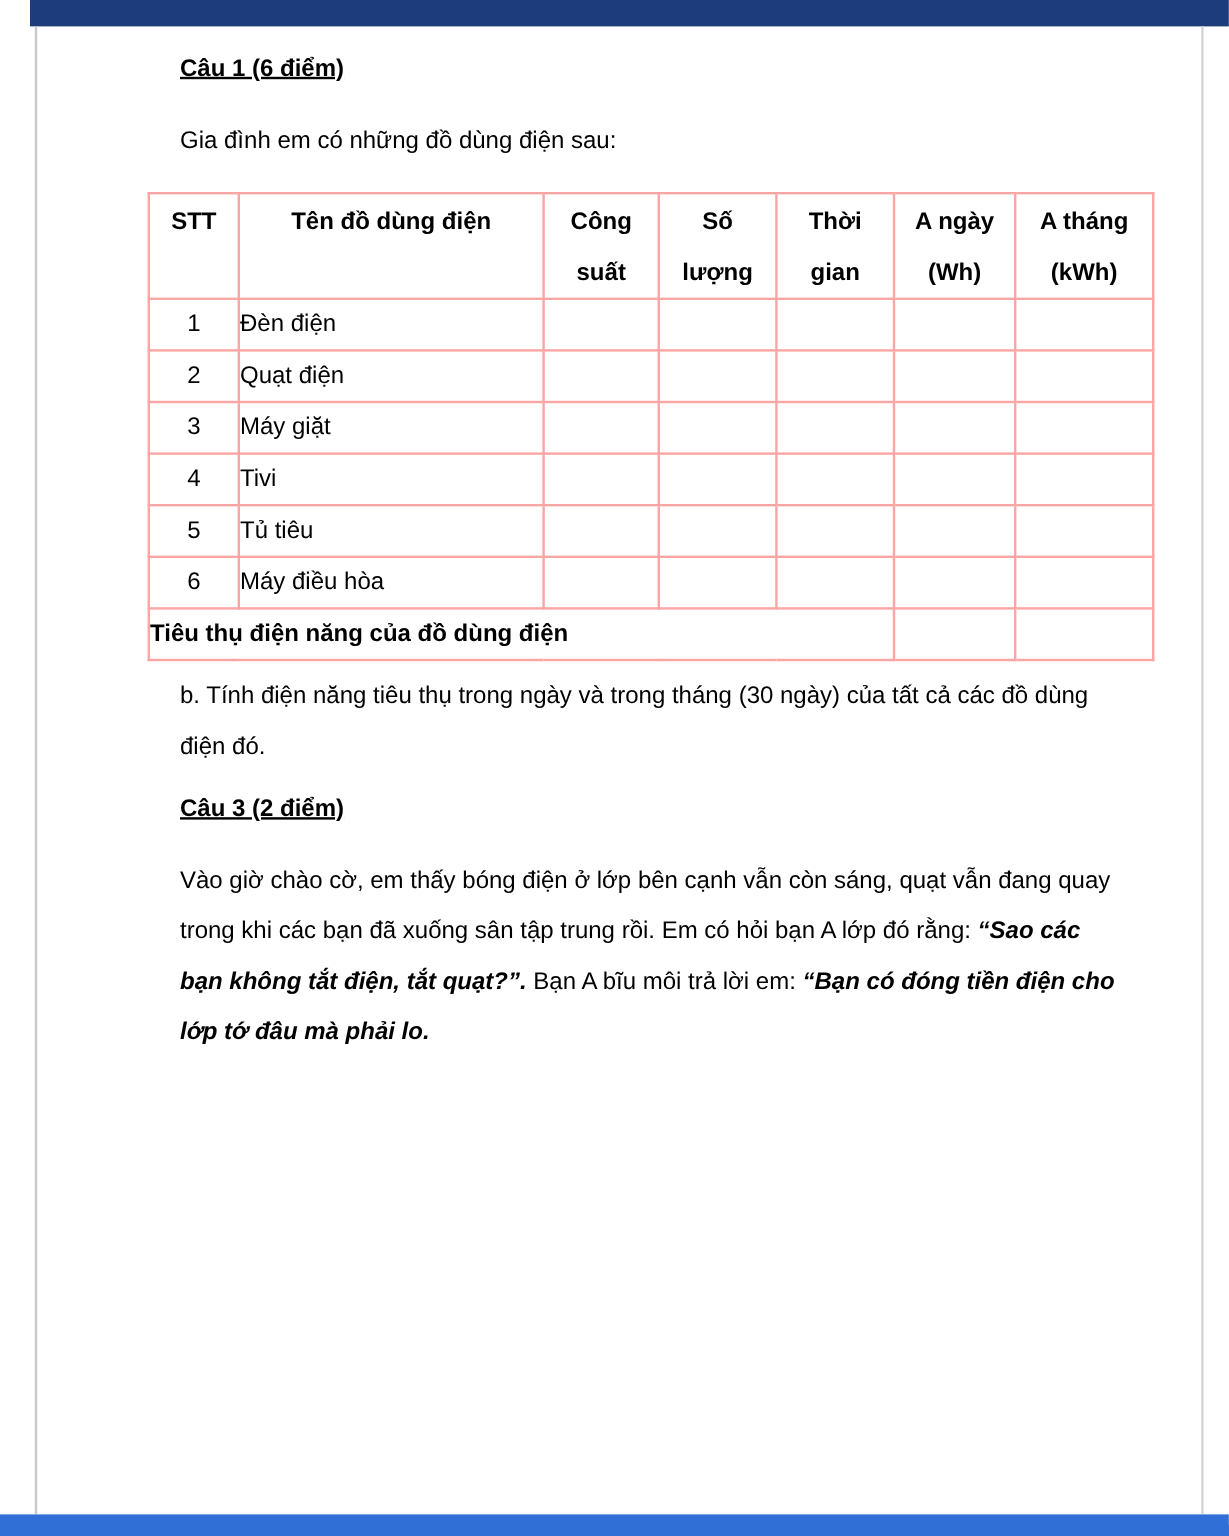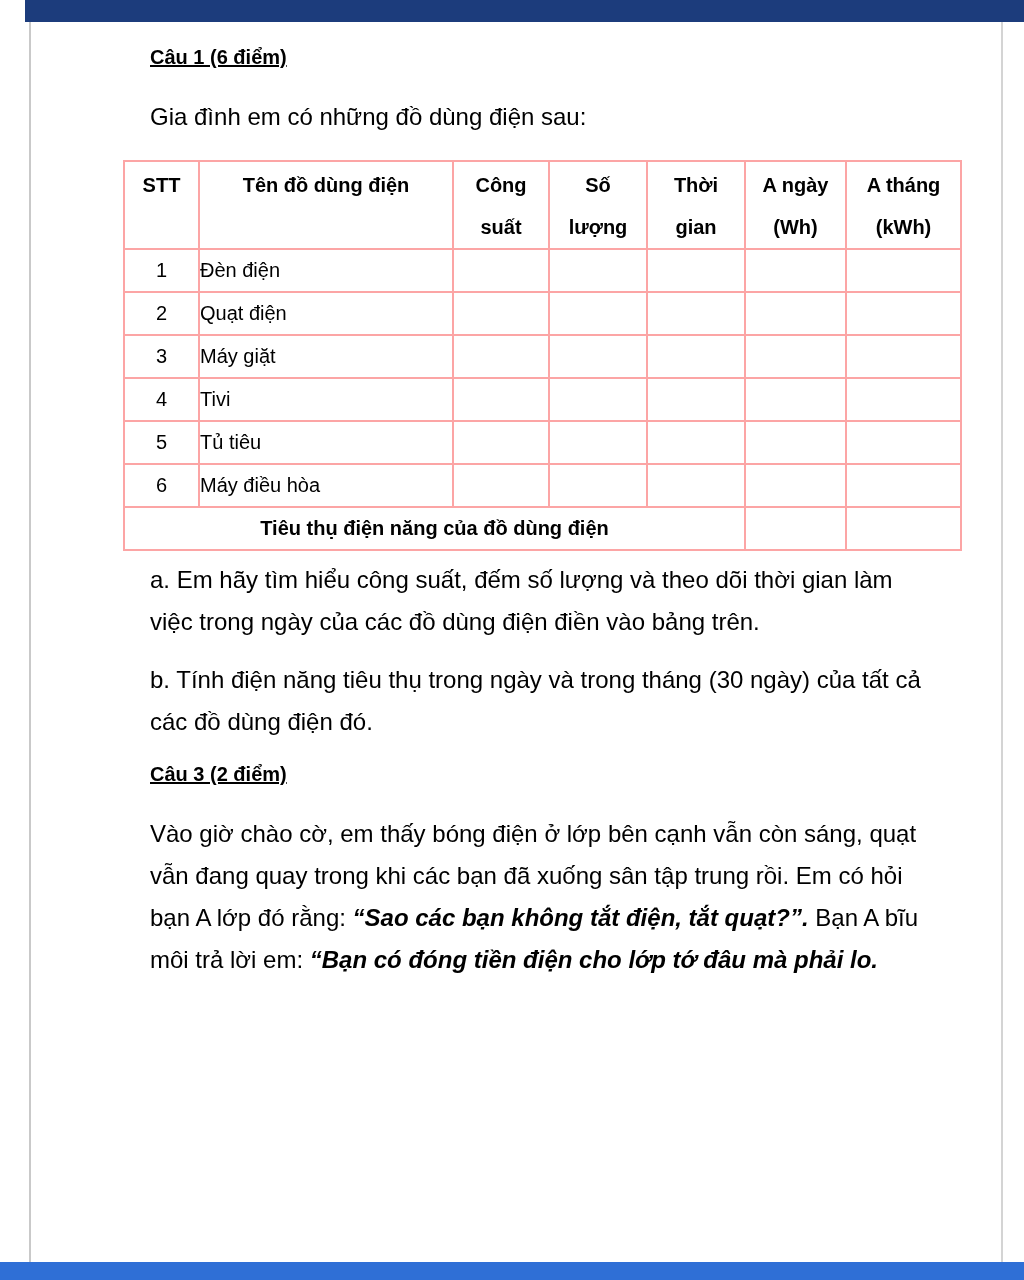--- a/index.html
+++ b/index.html
@@ -46,21 +46,21 @@
   }
   .q-heading {
     font-size: 20px;
     font-weight: bold;
     text-decoration: underline;
     margin: 12px 0 24px 0;
     line-height: 30px;
   }
   .q-heading.first { margin-top: 0; }
   .para {
-    font-size: 24px;
+    font-size: 20px;
     line-height: 42px;
     margin: 0 0 16px 0;
   }
   .intro { margin: 0 0 22px 0; }
   .bold-italic {
     font-weight: bold;
     font-style: italic;
   }
   table.power-table {
     border-collapse: collapse;
@@ -84,21 +84,20 @@
     height: 84px;
     padding-top: 2px;
   }
   table.power-table td {
     height: 41px;
     line-height: 41px;
   }
   td.c-stt { text-align: center; }
   td.c-name { padding-left: 10px; }
   td.t-foot {
-    text-align: center;
     font-weight: bold;
   }
 </style>
 </head>
 <body>
 
 <div class="top-bar"></div>
 <div class="page-edge-left"></div>
 <div class="page-edge-right"></div>
 
@@ -204,21 +203,20 @@
         <td></td>
       </tr>
       <tr>
         <td class="t-foot" colspan="5">Tiêu thụ điện năng của đồ dùng điện</td>
         <td></td>
         <td></td>
       </tr>
     </tbody>
   </table>
 
-  <p class="para">a. Em hãy tìm hiểu công suất, đếm số lượng và theo dõi thời gian làm việc trong ngày của các đồ dùng điện điền vào bảng trên.</p>
 
   <p class="para">b. Tính điện năng tiêu thụ  trong ngày và trong tháng (30 ngày) của tất cả các đồ dùng điện đó.</p>
 
 
 
 
   <div class="q-heading">Câu 3 (2 điểm)</div>
 
   <p class="para"><span>Vào giờ chào cờ, em thấy bóng điện ở lớp bên cạnh vẫn còn sáng, quạt vẫn đang quay trong khi các bạn đã xuống sân tập trung rồi. Em có hỏi bạn A lớp đó rằng: </span><span class="bold-italic">“Sao các bạn không tắt điện, tắt quạt?”.</span><span> Bạn A bĩu môi trả lời em: </span><span class="bold-italic">“Bạn có  đóng tiền điện cho lớp tớ đâu mà phải lo.</span></p>
 

